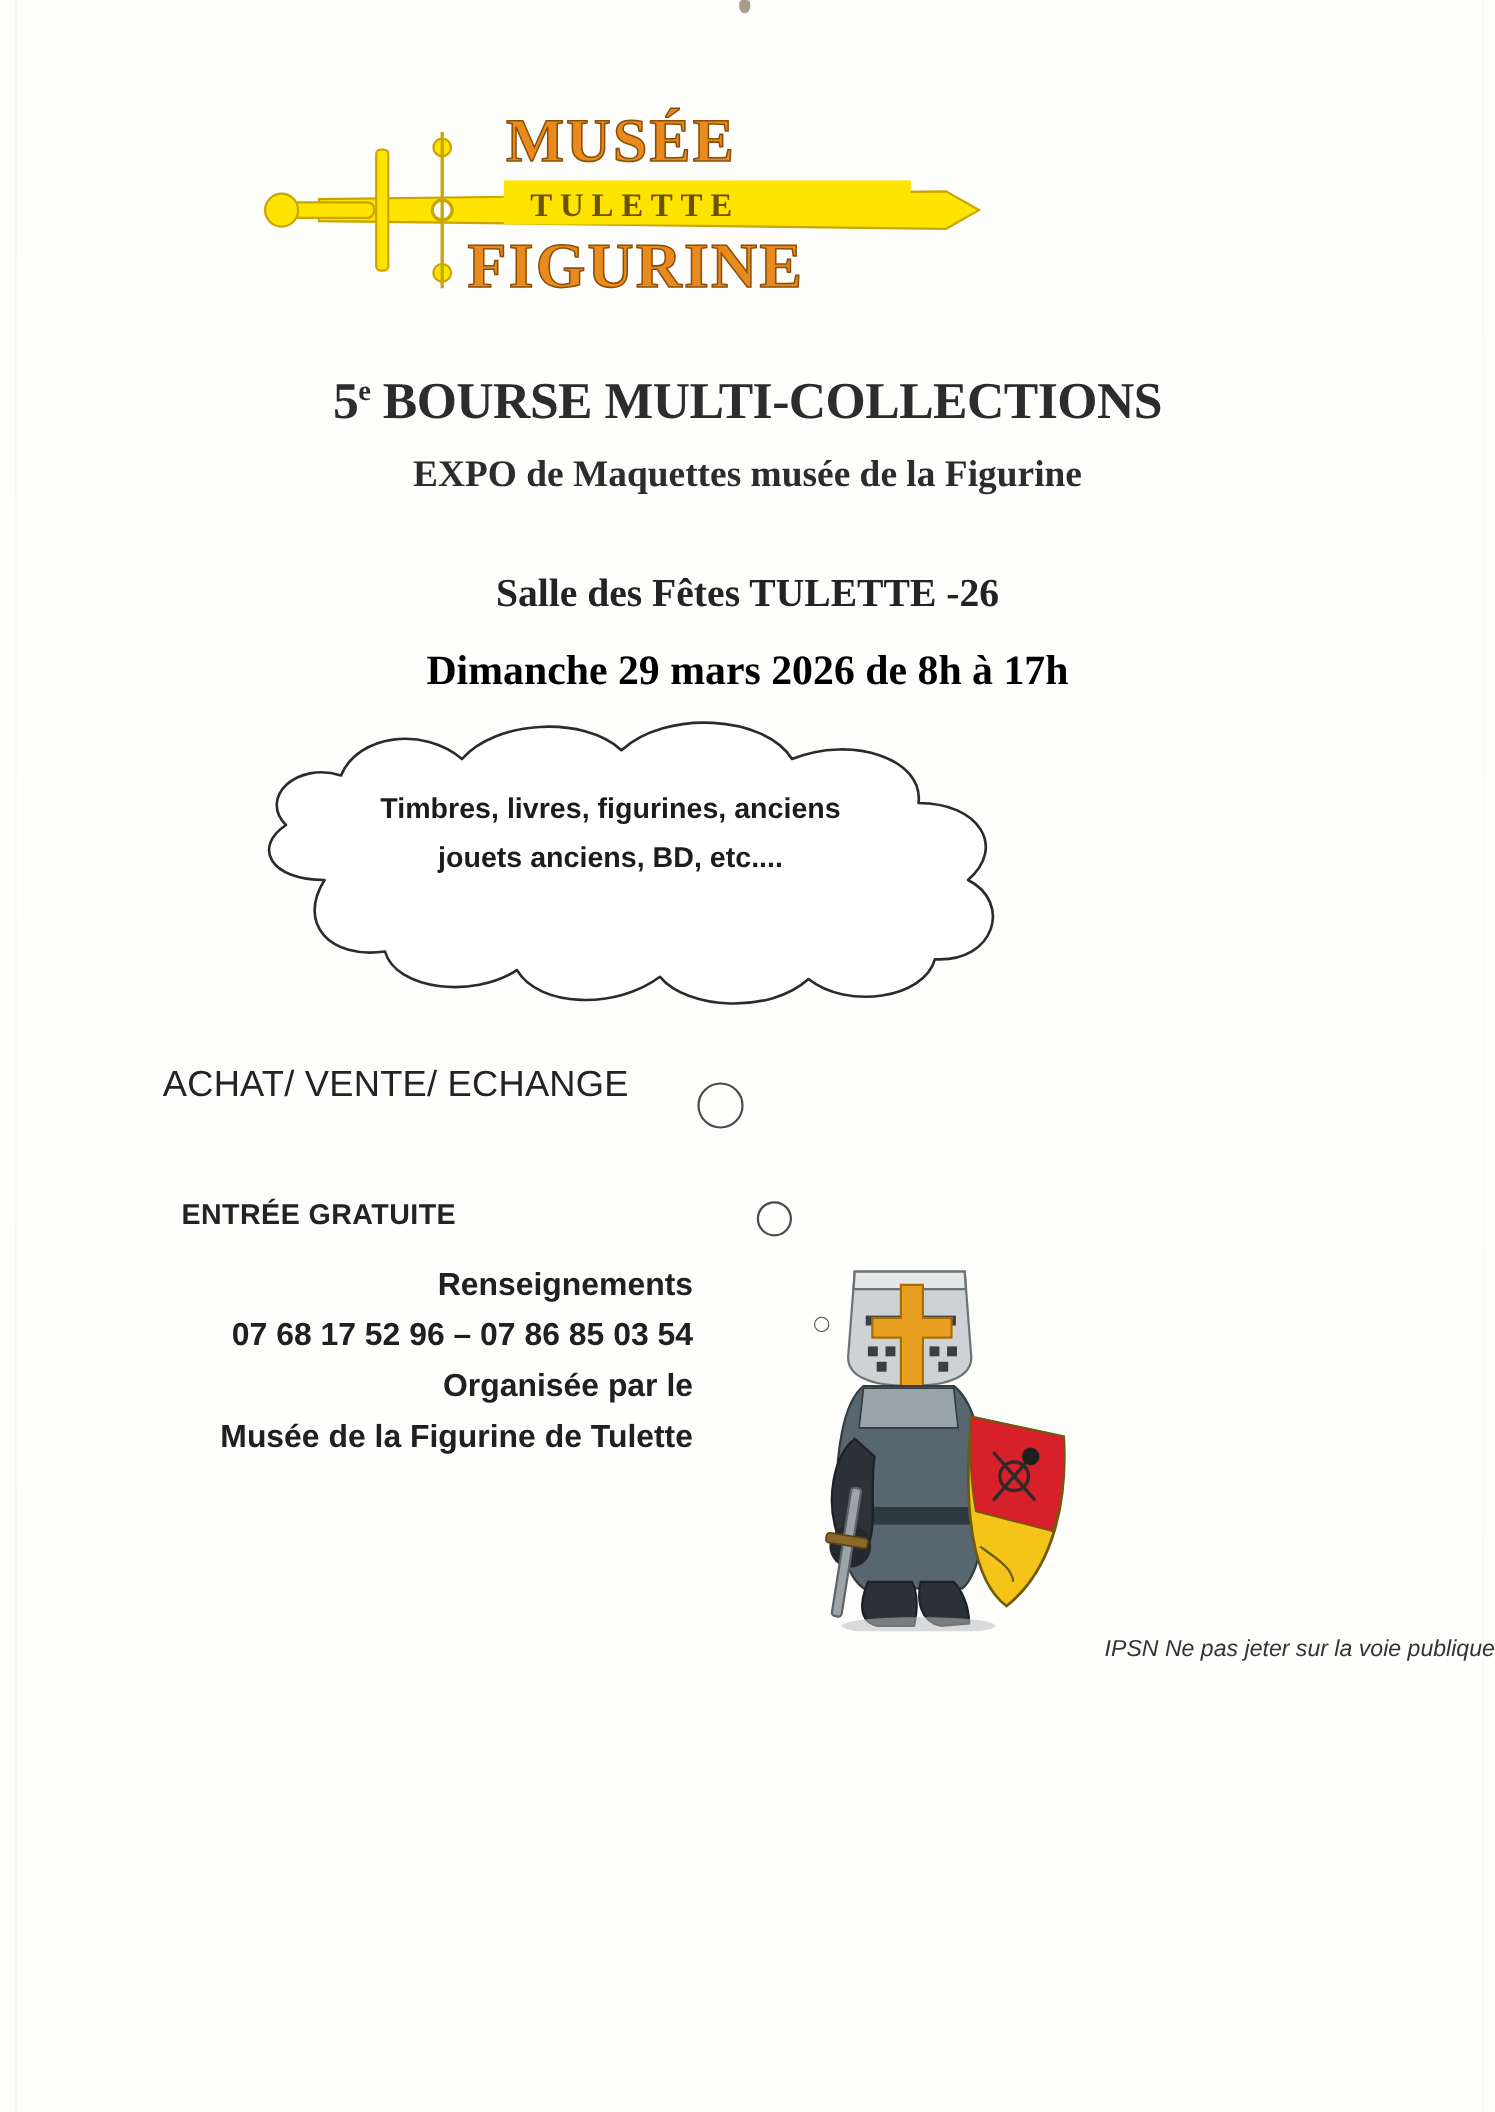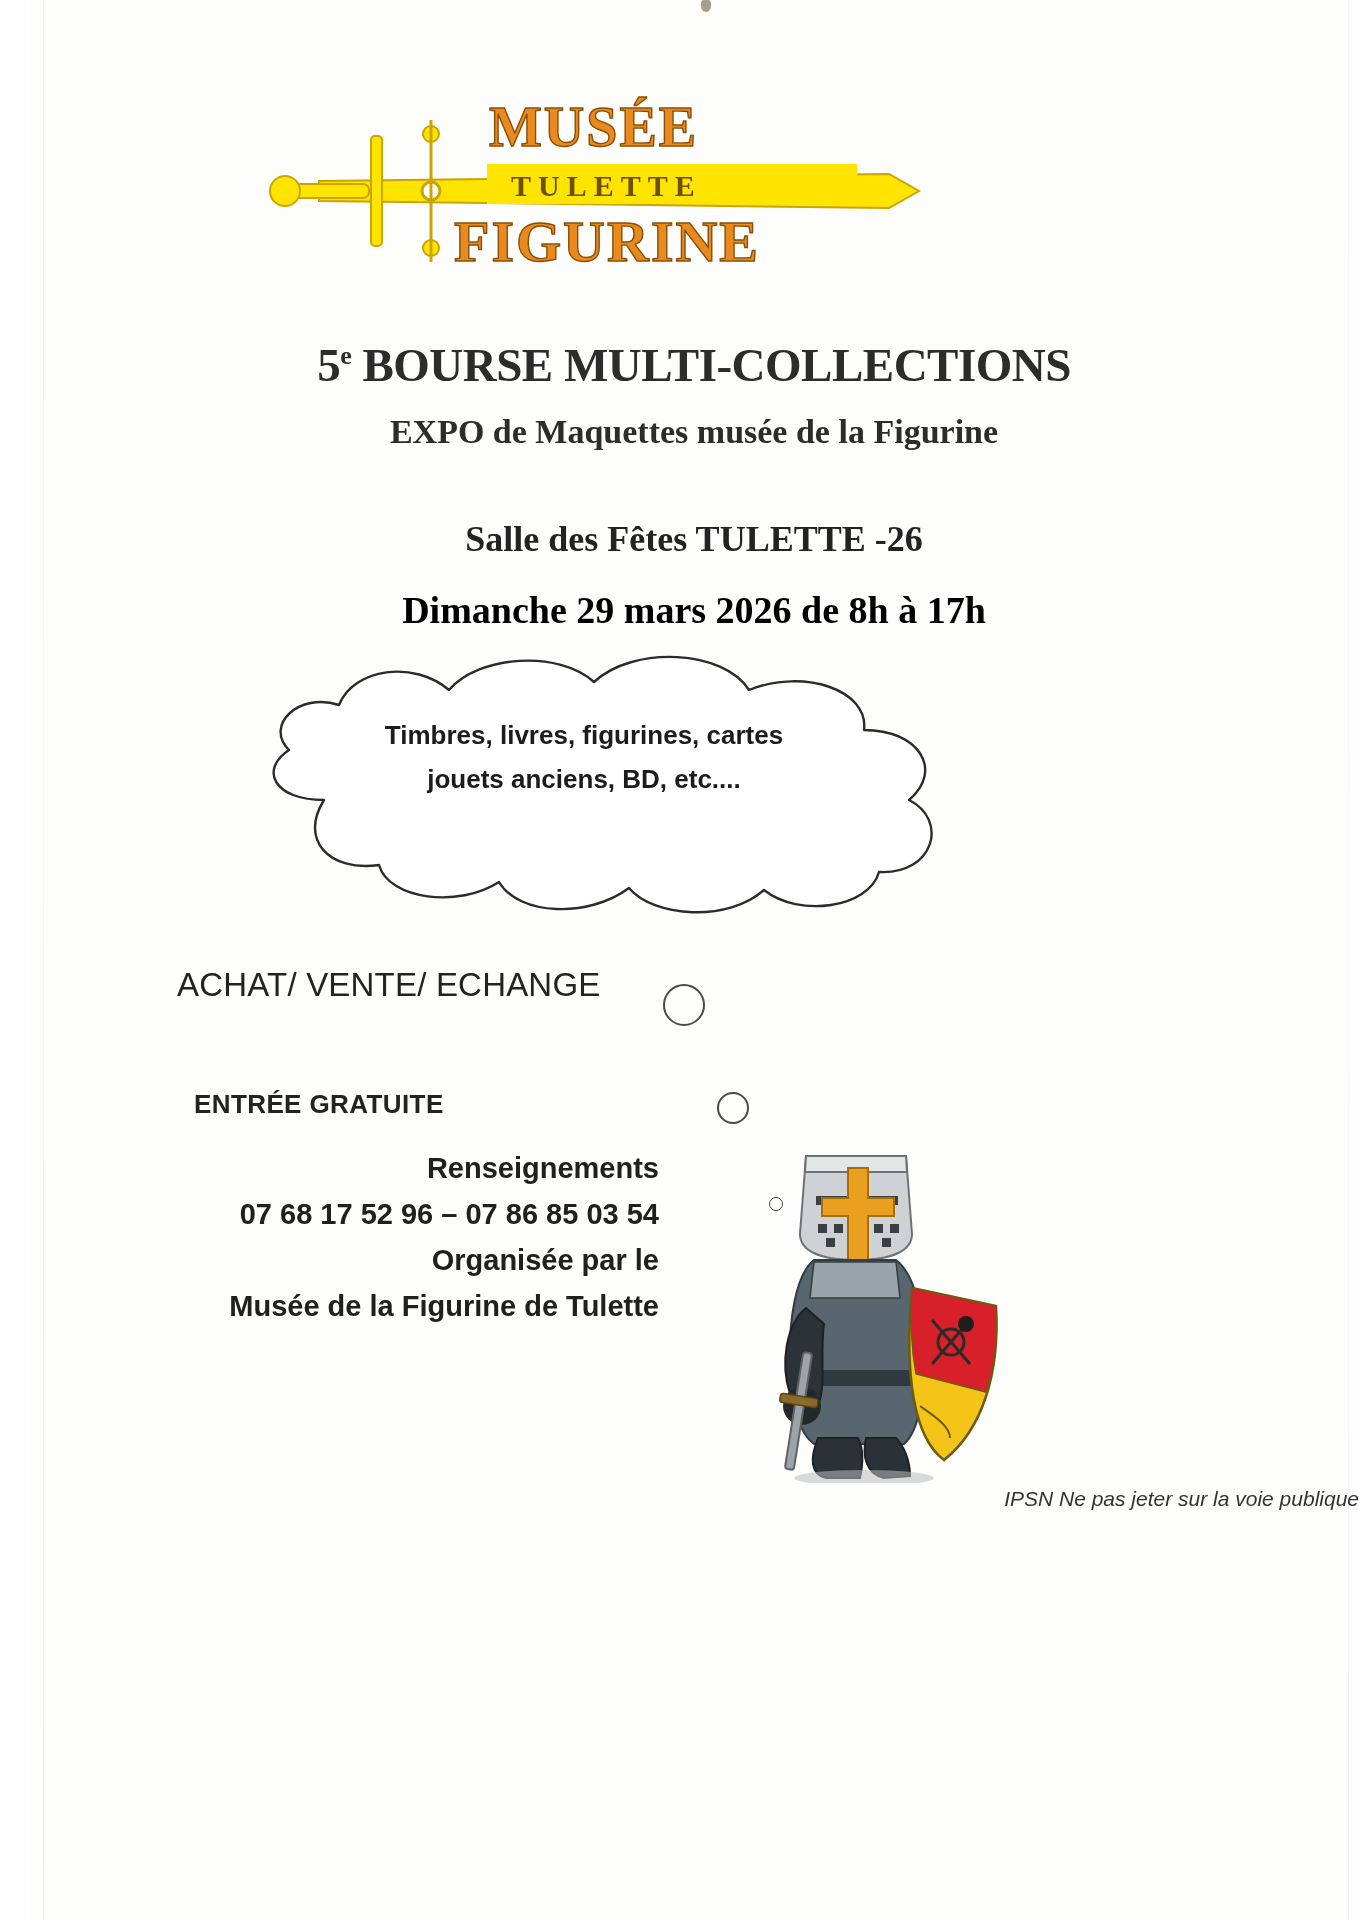--- a/index.html
+++ b/index.html
@@ -14,21 +14,20 @@
     position: relative;
     overflow: hidden;
     font-family: "Liberation Sans", sans-serif;
     color: #1a1a1a;
   }
 
   .poster {
     position: absolute;
     inset: 0;
     background: #fdfdfc;
-    margin-left: 29px;
   }
 
   
   .scan-speck {
     position: absolute;
     top: 0px;
     left: 672px;
     width: 10px;
     height: 12px;
     background: #7a6a52;
@@ -273,21 +272,21 @@
                C745,170 730,225 675,222
                C665,258 595,268 560,240
                C525,272 450,268 425,238
                C385,268 315,266 295,232
                C255,258 185,250 175,215
                C125,222 95,190 120,150 Z" fill="#ffffff" stroke="#2b2b2b" stroke-width="2.4" stroke-linejoin="round"></path>
     </svg>
   </div>
 
   <div class="cloud-text">
-    <div>Timbres, livres, figurines, cartes</div>
+    <div>Timbres, livres, figurines, anciens</div>
     <div>jouets anciens, BD, etc....</div>
   </div>
 
   <div class="achat">ACHAT/ VENTE/ ECHANGE</div>
   <div class="entree">ENTRÉE GRATUITE</div>
 
   <div class="renseignements">
     <div>Renseignements</div>
     <div>07 68 17 52 96 – 07 86 85 03 54</div>
     <div>Organisée par le</div>

